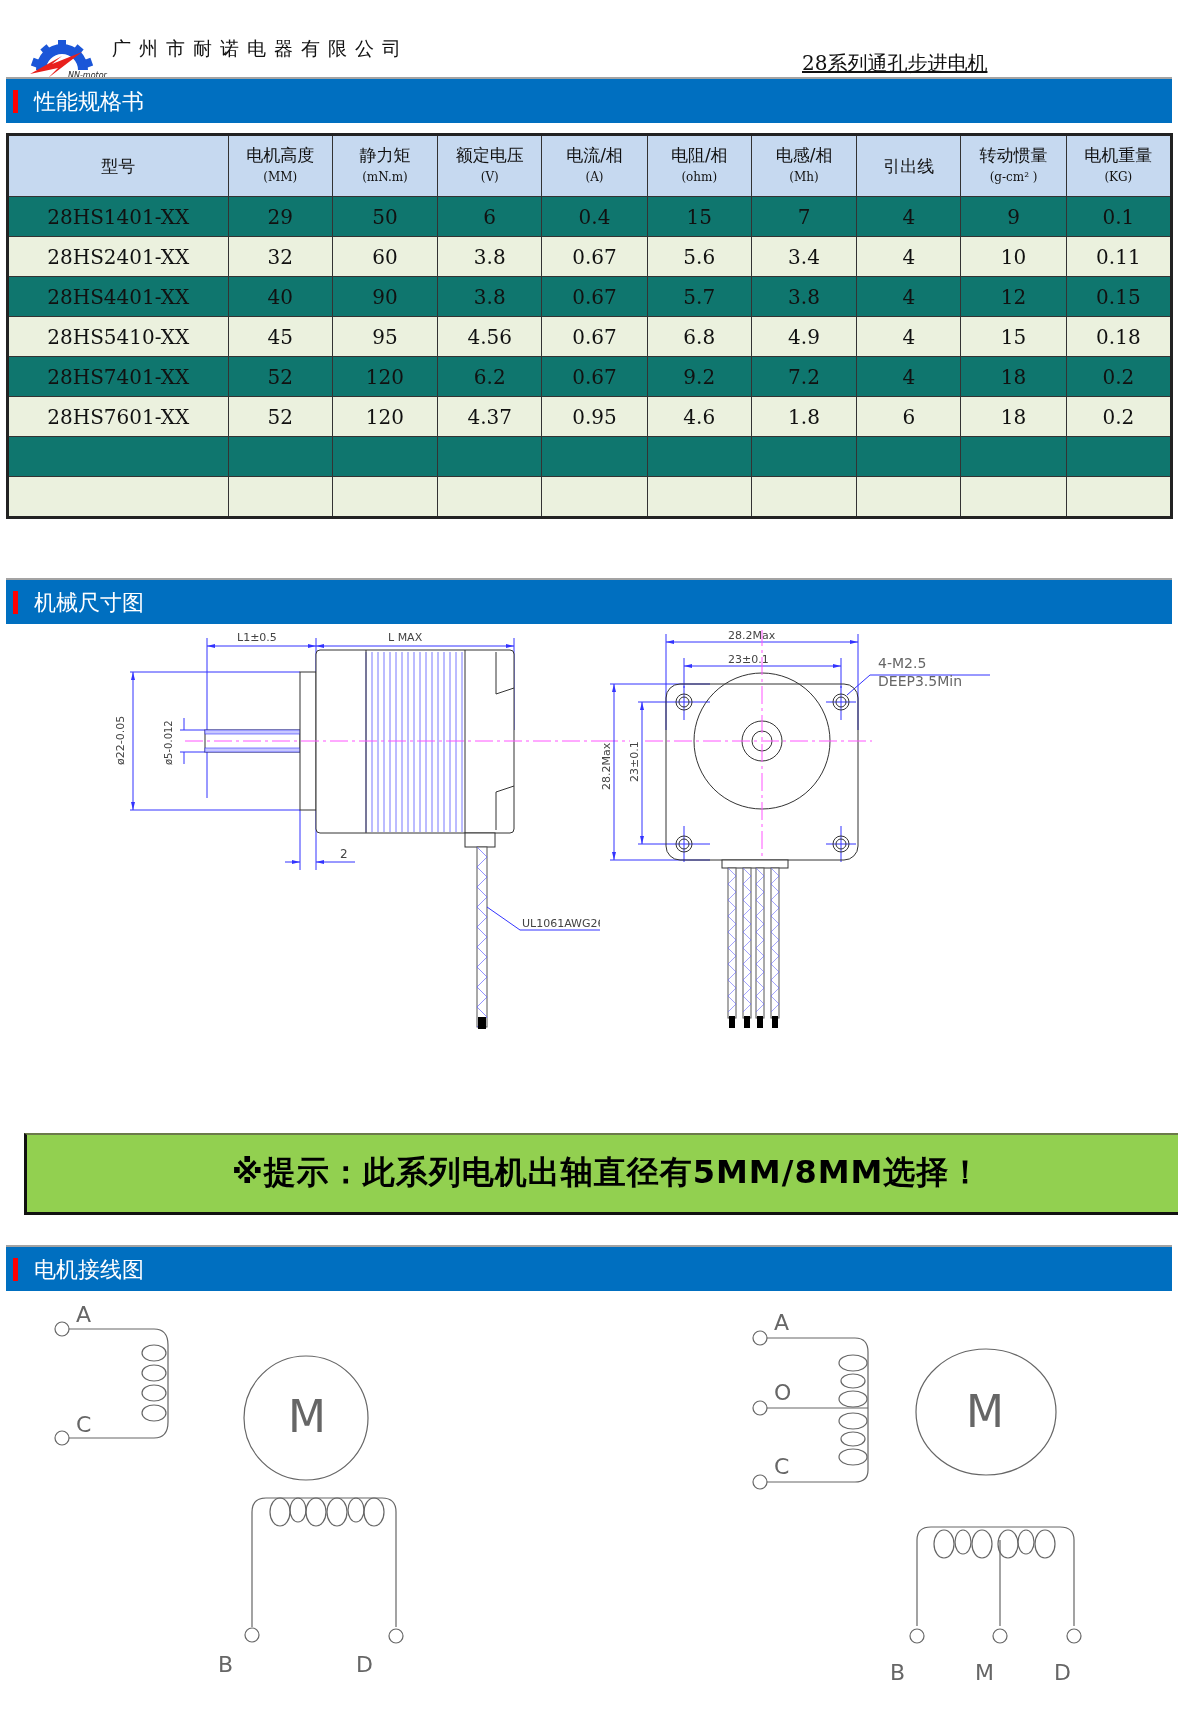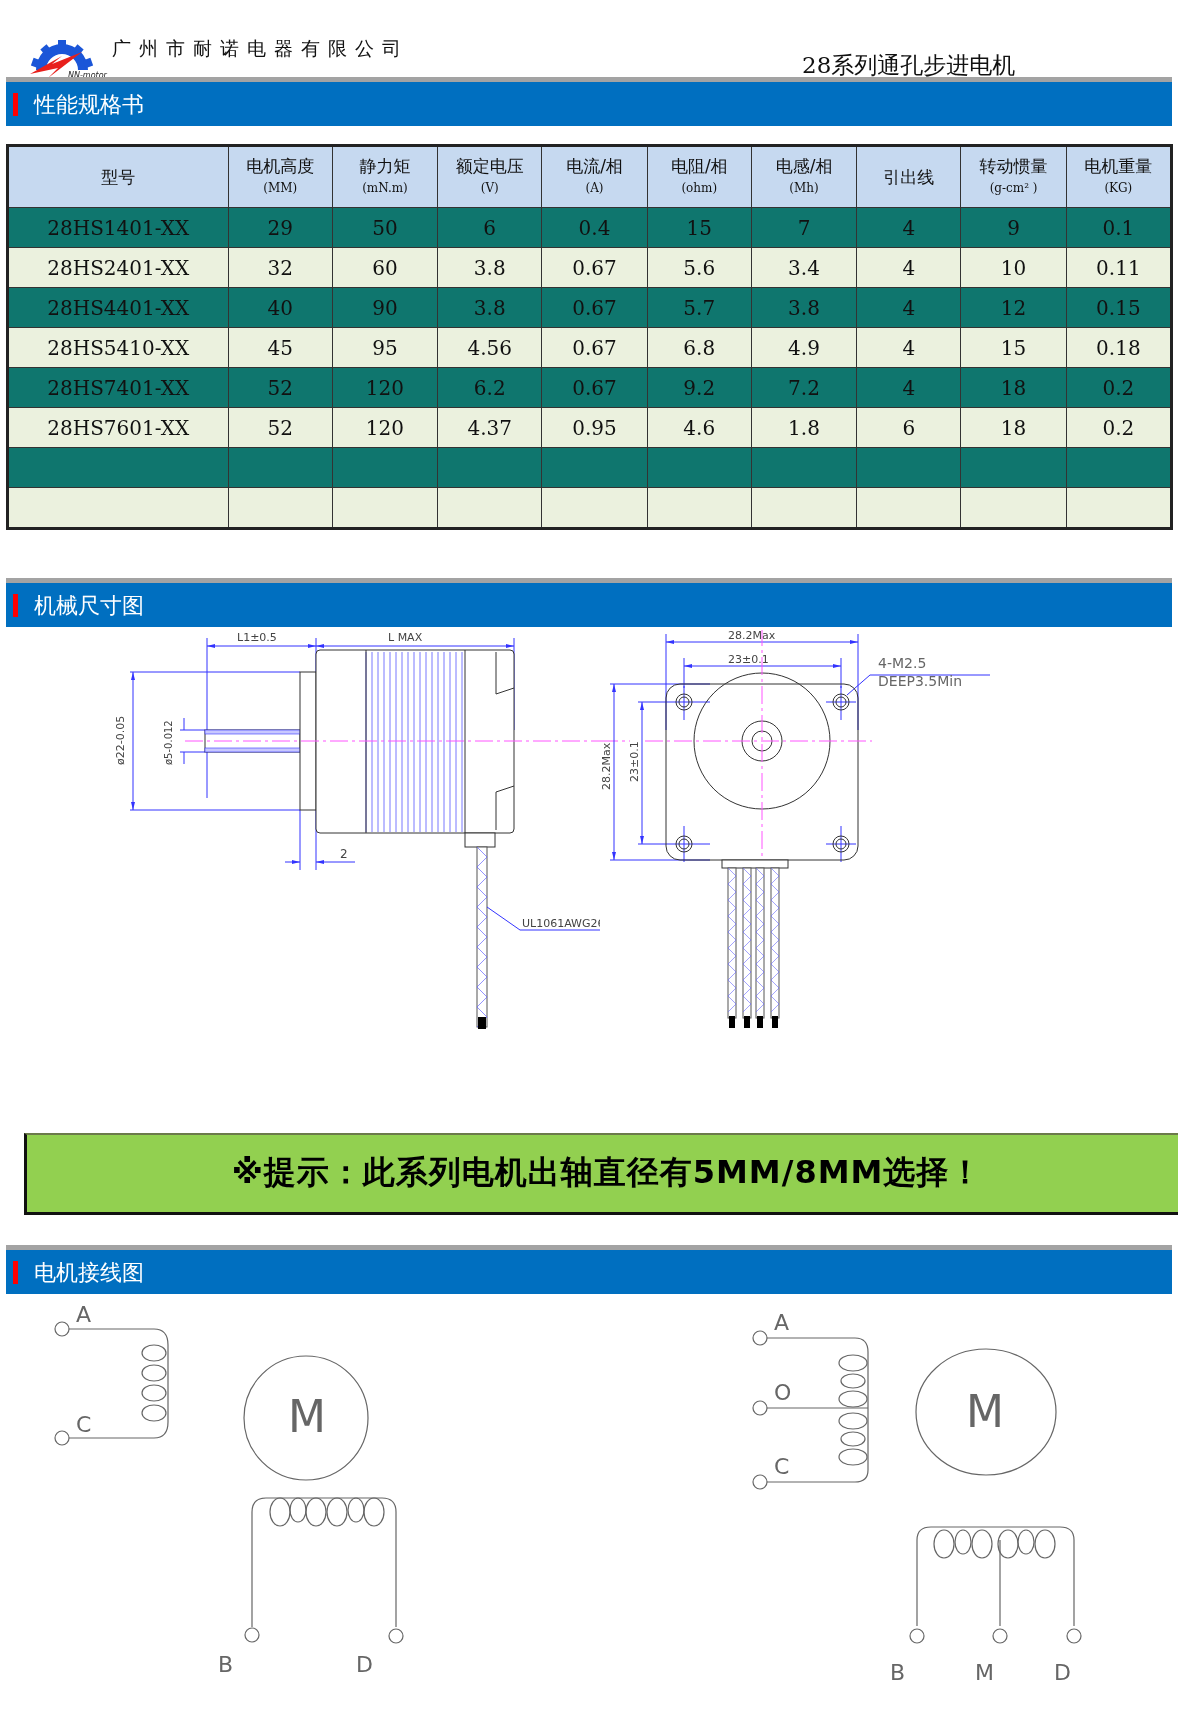--- a/index.html
+++ b/index.html
@@ -1,26 +1,26 @@
 <!DOCTYPE html>
 <html><head>
 <meta charset="utf-8">
 <style>
   html,body{margin:0;padding:0;background:#fff;}
   body{width:1178px;height:1724px;position:relative;overflow:hidden;font-family:"DejaVu Serif",serif;color:#111;}
   .abs{position:absolute;}
   
   .logo{left:22px;top:30px;width:92px;height:50px;}
   .company{left:112px;top:36px;font-family:"DejaVu Serif",serif;font-size:19px;letter-spacing:8px;color:#111;}
-  .doc-title{left:802px;top:50px;font-size:23px;color:#111;}
-  .section-bar{left:6px;width:1166px;height:44px;background:#006fc0;border-top:5px solid #a3a3a3;}
+  .doc-title{left:802px;top:50px;font-size:20px;color:#111;text-decoration:underline;}
+  .section-bar{left:6px;width:1166px;height:44px;background:#006fc0;border-top:2px solid #a3a3a3;}
   .section-bar .mark{position:absolute;left:7px;top:11px;width:5px;height:23px;background:#ff0000;}
   .section-bar .label{position:absolute;left:28px;top:8px;font-family:"DejaVu Sans",sans-serif;font-size:22px;color:#fff;}
   
-  table.spec{position:absolute;left:6px;top:144px;width:1167px;border-collapse:collapse;border:3px solid #222;table-layout:fixed;}
+  table.spec{position:absolute;left:6px;top:133px;width:1167px;border-collapse:collapse;border:3px solid #222;table-layout:fixed;}
   table.spec th,table.spec td{border:1px solid #333;text-align:center;padding:0;}
   table.spec th{background:#c6d9f0;height:60px;font-family:"DejaVu Sans",sans-serif;font-weight:normal;font-size:17px;line-height:22px;}
   table.spec th .unit{font-family:"DejaVu Serif",serif;font-size:12px;}
   table.spec td{height:39px;font-family:"DejaVu Serif",serif;font-size:20px;}
   table.spec tr.alt td{background:#ebf1de;}
   table.spec tr.plain td{background:#0f766e;}
   
   .notice{left:24px;top:1133px;width:1160px;height:77px;background:#92d050;border:3px solid #111;border-top:2px solid #6b7a4a;}
   .notice .txt{position:absolute;left:0;right:0;top:16px;text-align:center;font-family:"DejaVu Sans",sans-serif;font-weight:bold;font-size:32px;color:#000;letter-spacing:1px;}
   svg text{font-family:"DejaVu Sans",sans-serif;}

